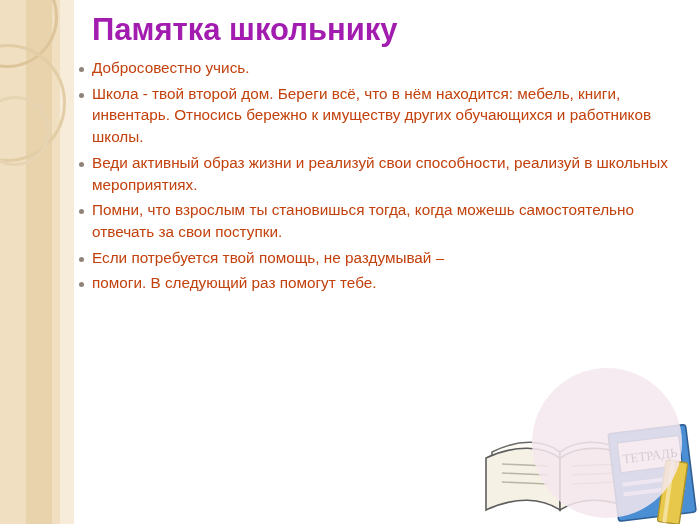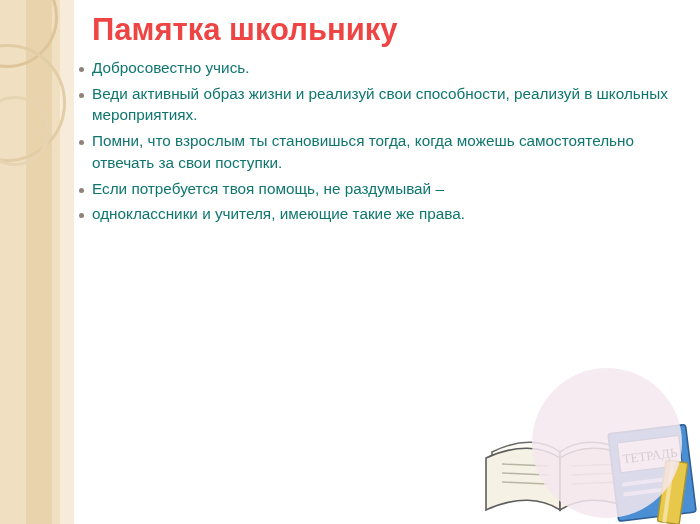--- a/index.html
+++ b/index.html
@@ -75,21 +75,21 @@
   }
 
   
   .title {
     position: absolute;
     left: 92px;
     top: 12px;
     width: 560px;
     font-size: 31px;
     font-weight: bold;
-    color: #ef4444;
+    color: #a21caf;
     letter-spacing: 0px;
     white-space: nowrap;
   }
 
   
   .content {
     position: absolute;
     left: 70px;
     top: 56px;
     width: 612px;
@@ -114,21 +114,21 @@
     display: inline-block;
     width: 5px;
     height: 5px;
     border-radius: 50%;
     background: #8e8279;
   }
   .bullet-text {
     flex: 1 1 auto;
     font-size: 15.3px;
     line-height: 1.42;
-    color: #0f766e;
+    color: #c2410c;
     padding: 1px 0 1px 0;
   }
 
   
   .art {
     position: absolute;
     right: 0;
     bottom: 0;
     width: 220px;
     height: 150px;
@@ -163,42 +163,46 @@
   <div class="content">
 
     <div class="bullet-row">
       <span class="bullet-dot"></span>
       <span class="bullet-text">Добросовестно учись.</span>
     </div>
 
 
 
 
+    <div class="bullet-row">
+      <span class="bullet-dot"></span>
+      <span class="bullet-text">Школа - твой второй дом. Береги всё, что в нём находится: мебель, книги, инвентарь. Относись бережно к имуществу других обучающихся и работников школы.</span>
+    </div>
 
     <div class="bullet-row">
       <span class="bullet-dot"></span>
       <span class="bullet-text">Веди активный образ жизни и реализуй свои способности, реализуй в школьных мероприятиях.</span>
     </div>
 
     <div class="bullet-row">
       <span class="bullet-dot"></span>
       <span class="bullet-text">Помни, что взрослым ты становишься тогда, когда можешь самостоятельно отвечать за свои поступки.</span>
     </div>
 
     <div class="bullet-row">
       <span class="bullet-dot"></span>
-      <span class="bullet-text">Если потребуется твоя помощь, не раздумывай –</span>
-    </div>
-
-
-
-    <div class="bullet-row">
-      <span class="bullet-dot"></span>
-      <span class="bullet-text">одноклассники и учителя, имеющие такие же права.</span>
-    </div>
+      <span class="bullet-text">Если потребуется твой помощь, не раздумывай –</span>
+    </div>
+
+    <div class="bullet-row">
+      <span class="bullet-dot"></span>
+      <span class="bullet-text">помоги. В следующий раз помогут тебе.</span>
+    </div>
+
+
 
   </div>
 
   <div class="art">
     <div class="art-circle"></div>
     <svg width="220" height="150" viewBox="0 0 220 150">
 
       <g>
         <path d="M12 78 C40 64, 64 66, 80 78 L80 130 C64 118, 40 116, 12 130 Z" fill="#fefcf5" stroke="#6b6b6b" stroke-width="1.6"></path>
         <path d="M148 78 C120 64, 96 66, 80 78 L80 130 C96 118, 120 116, 148 130 Z" fill="#fefcf5" stroke="#6b6b6b" stroke-width="1.6"></path>

